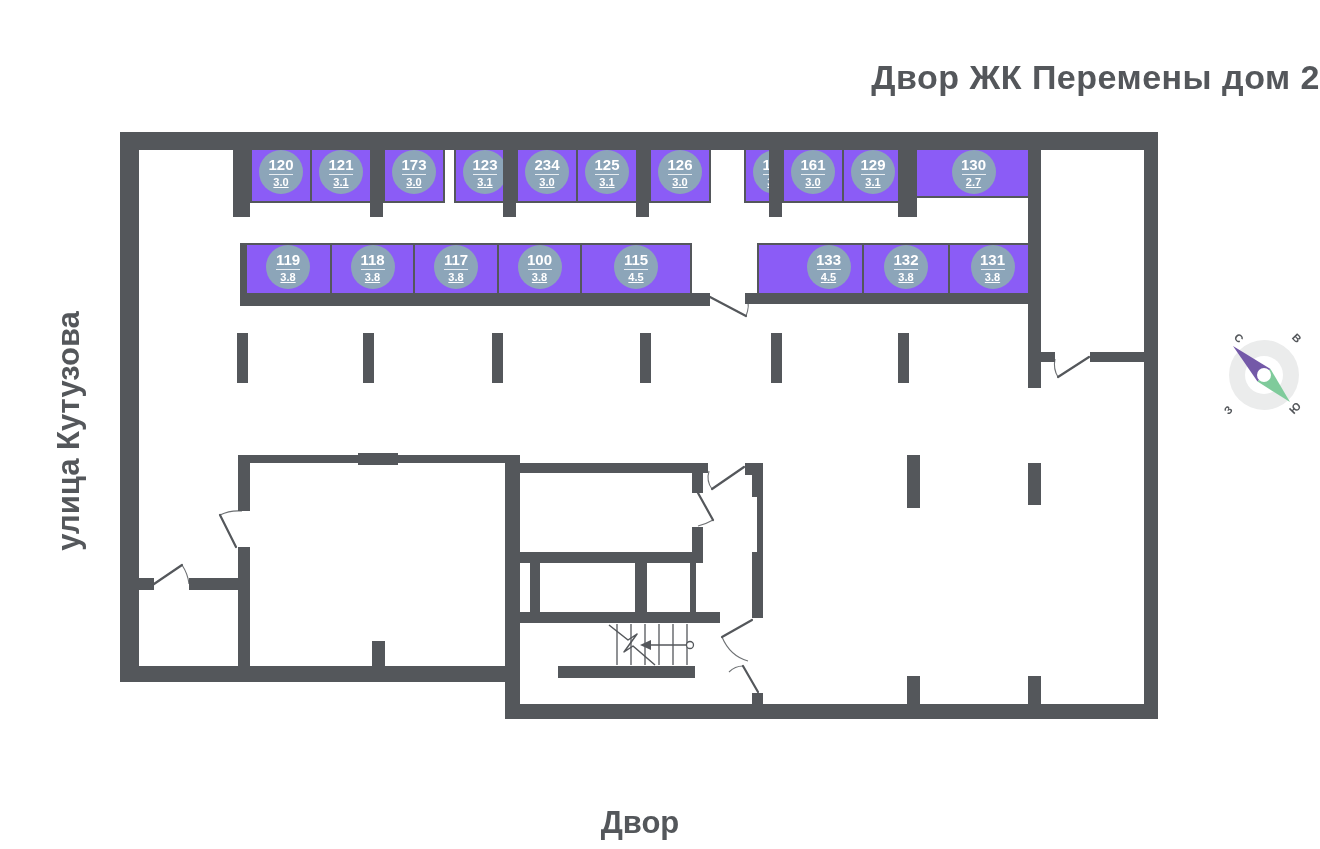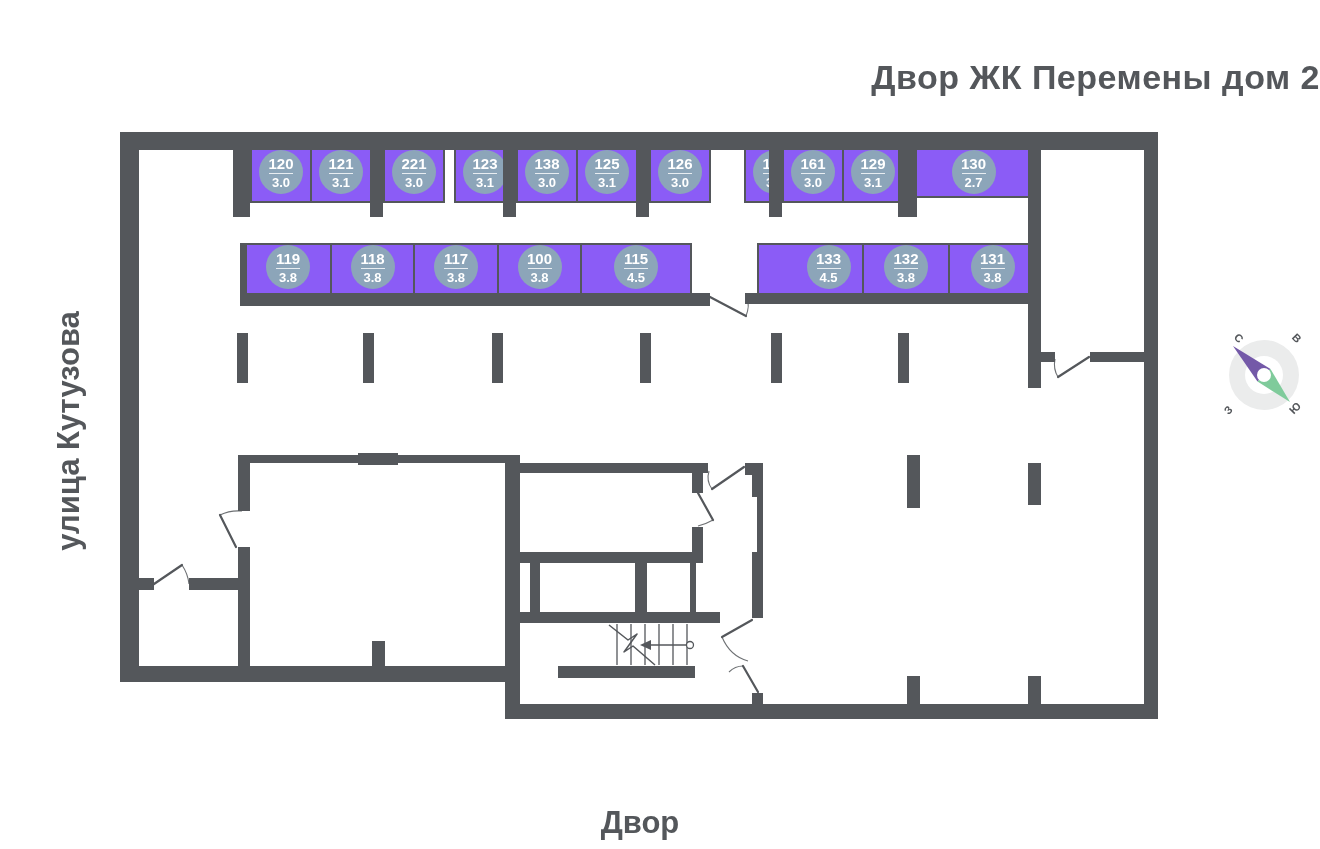--- a/index.html
+++ b/index.html
@@ -12,21 +12,21 @@
   .yard{position:absolute;top:805px;left:640px;transform:translateX(-50%);
         font-size:31px;font-weight:700;color:var(--text);}
   .plan{position:absolute;inset:0;}
   .wall{position:absolute;background:var(--wall);z-index:3;}
   .unit{position:absolute;background:#8b5cf6;border:2px solid var(--wall);box-sizing:border-box;
         display:flex;justify-content:center;z-index:2;}
   .badge{width:44px;height:44px;border-radius:50%;background:var(--badge);color:var(--badge-text);
          display:flex;flex-direction:column;align-items:center;justify-content:center;line-height:1;}
   .u-num{font-size:15px;font-weight:700;}
   .u-sep{width:24px;height:1px;background:rgba(255,255,255,.8);margin:2px 0;}
-  .u-area{font-size:13px;font-weight:700;}
+  .u-area{font-size:11px;font-weight:700;text-decoration:underline;}
   svg.overlay{position:absolute;inset:0;z-index:4;pointer-events:none;}
   .leaf{stroke:var(--wall);stroke-width:2.2;stroke-linecap:round;}
   .arc{stroke:var(--wall);stroke-width:1.1;fill:none;opacity:.85;}
   .tread{stroke:var(--wall);stroke-width:1.3;}
   .brk{fill:none;stroke:var(--wall);stroke-width:1.5;stroke-linejoin:round;}
   .arrow-line{stroke:var(--wall);stroke-width:1.3;}
   .arrow-head{fill:var(--wall);}
   .stair-circle{fill:#fff;stroke:var(--wall);stroke-width:1.3;}
   .ring{fill:var(--compass-ring);}
   .ring-inner{fill:#fff;}
@@ -106,35 +106,35 @@
         </div>
         <div class="unit" style="left: 310px; top: 148px; width: 62px; height: 55px;">
           <div class="badge">
             <span class="u-num">121</span>
             <i class="u-sep"></i>
             <span class="u-area">3.1</span>
           </div>
         </div>
         <div class="unit" style="left: 383px; top: 148px; width: 62px; height: 55px;">
           <div class="badge">
-            <span class="u-num">221</span>
+            <span class="u-num">173</span>
             <i class="u-sep"></i>
             <span class="u-area">3.0</span>
           </div>
         </div>
         <div class="unit" style="left: 454px; top: 148px; width: 62px; height: 55px;">
           <div class="badge">
             <span class="u-num">123</span>
             <i class="u-sep"></i>
             <span class="u-area">3.1</span>
           </div>
         </div>
         <div class="unit" style="left: 516px; top: 148px; width: 62px; height: 55px;">
           <div class="badge">
-            <span class="u-num">138</span>
+            <span class="u-num">234</span>
             <i class="u-sep"></i>
             <span class="u-area">3.0</span>
           </div>
         </div>
         <div class="unit" style="left: 576px; top: 148px; width: 62px; height: 55px;">
           <div class="badge">
             <span class="u-num">125</span>
             <i class="u-sep"></i>
             <span class="u-area">3.1</span>
           </div>

